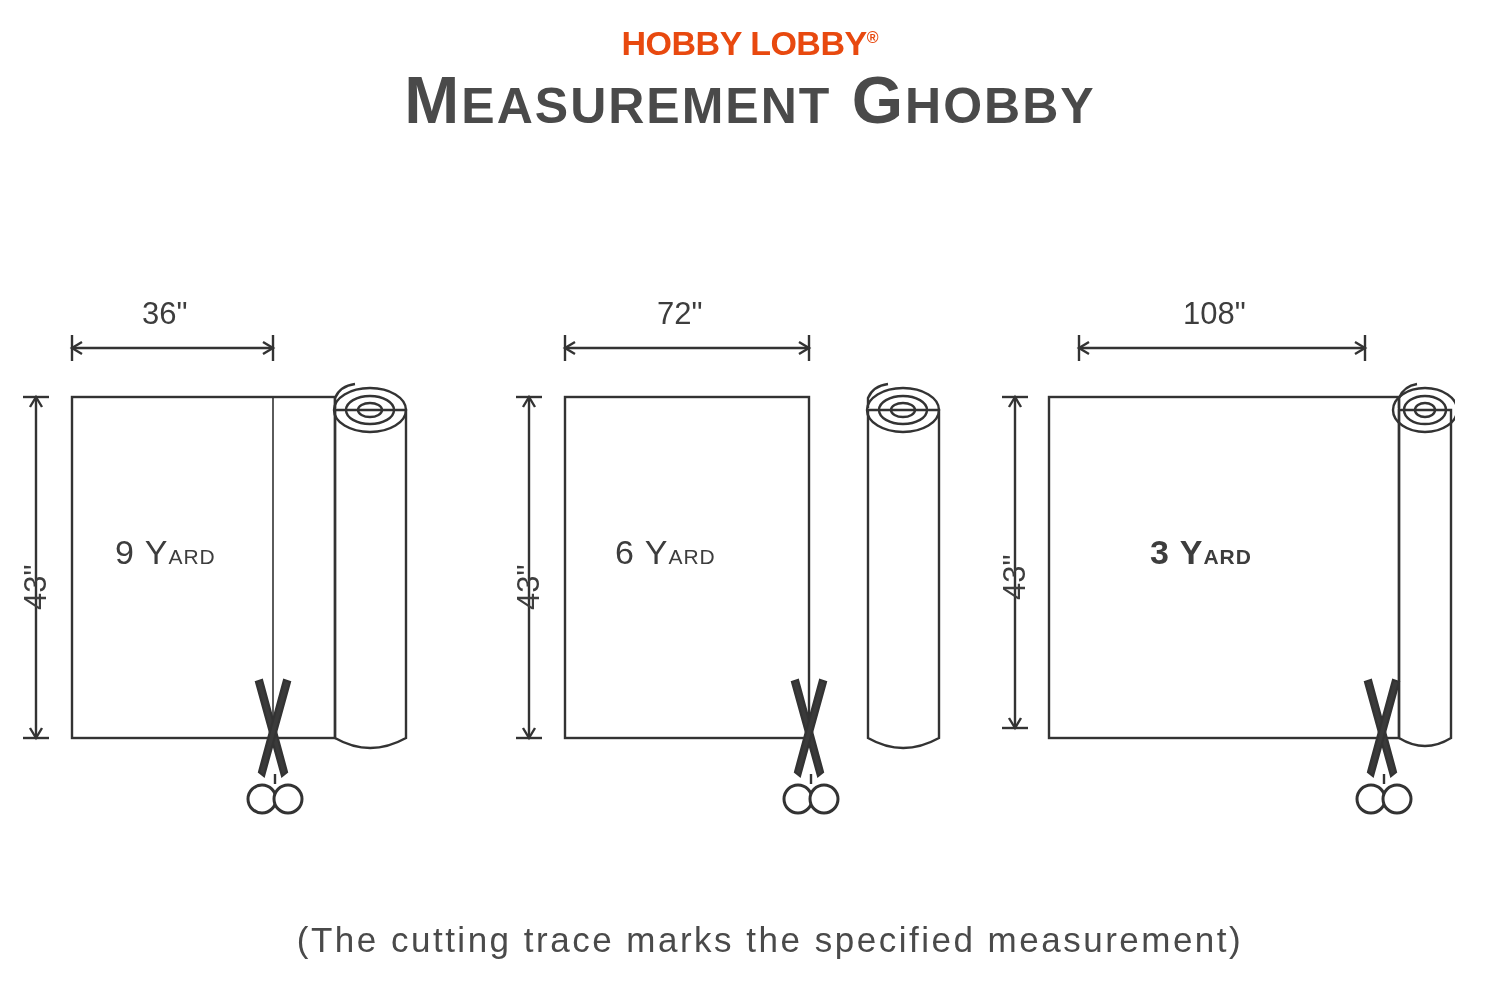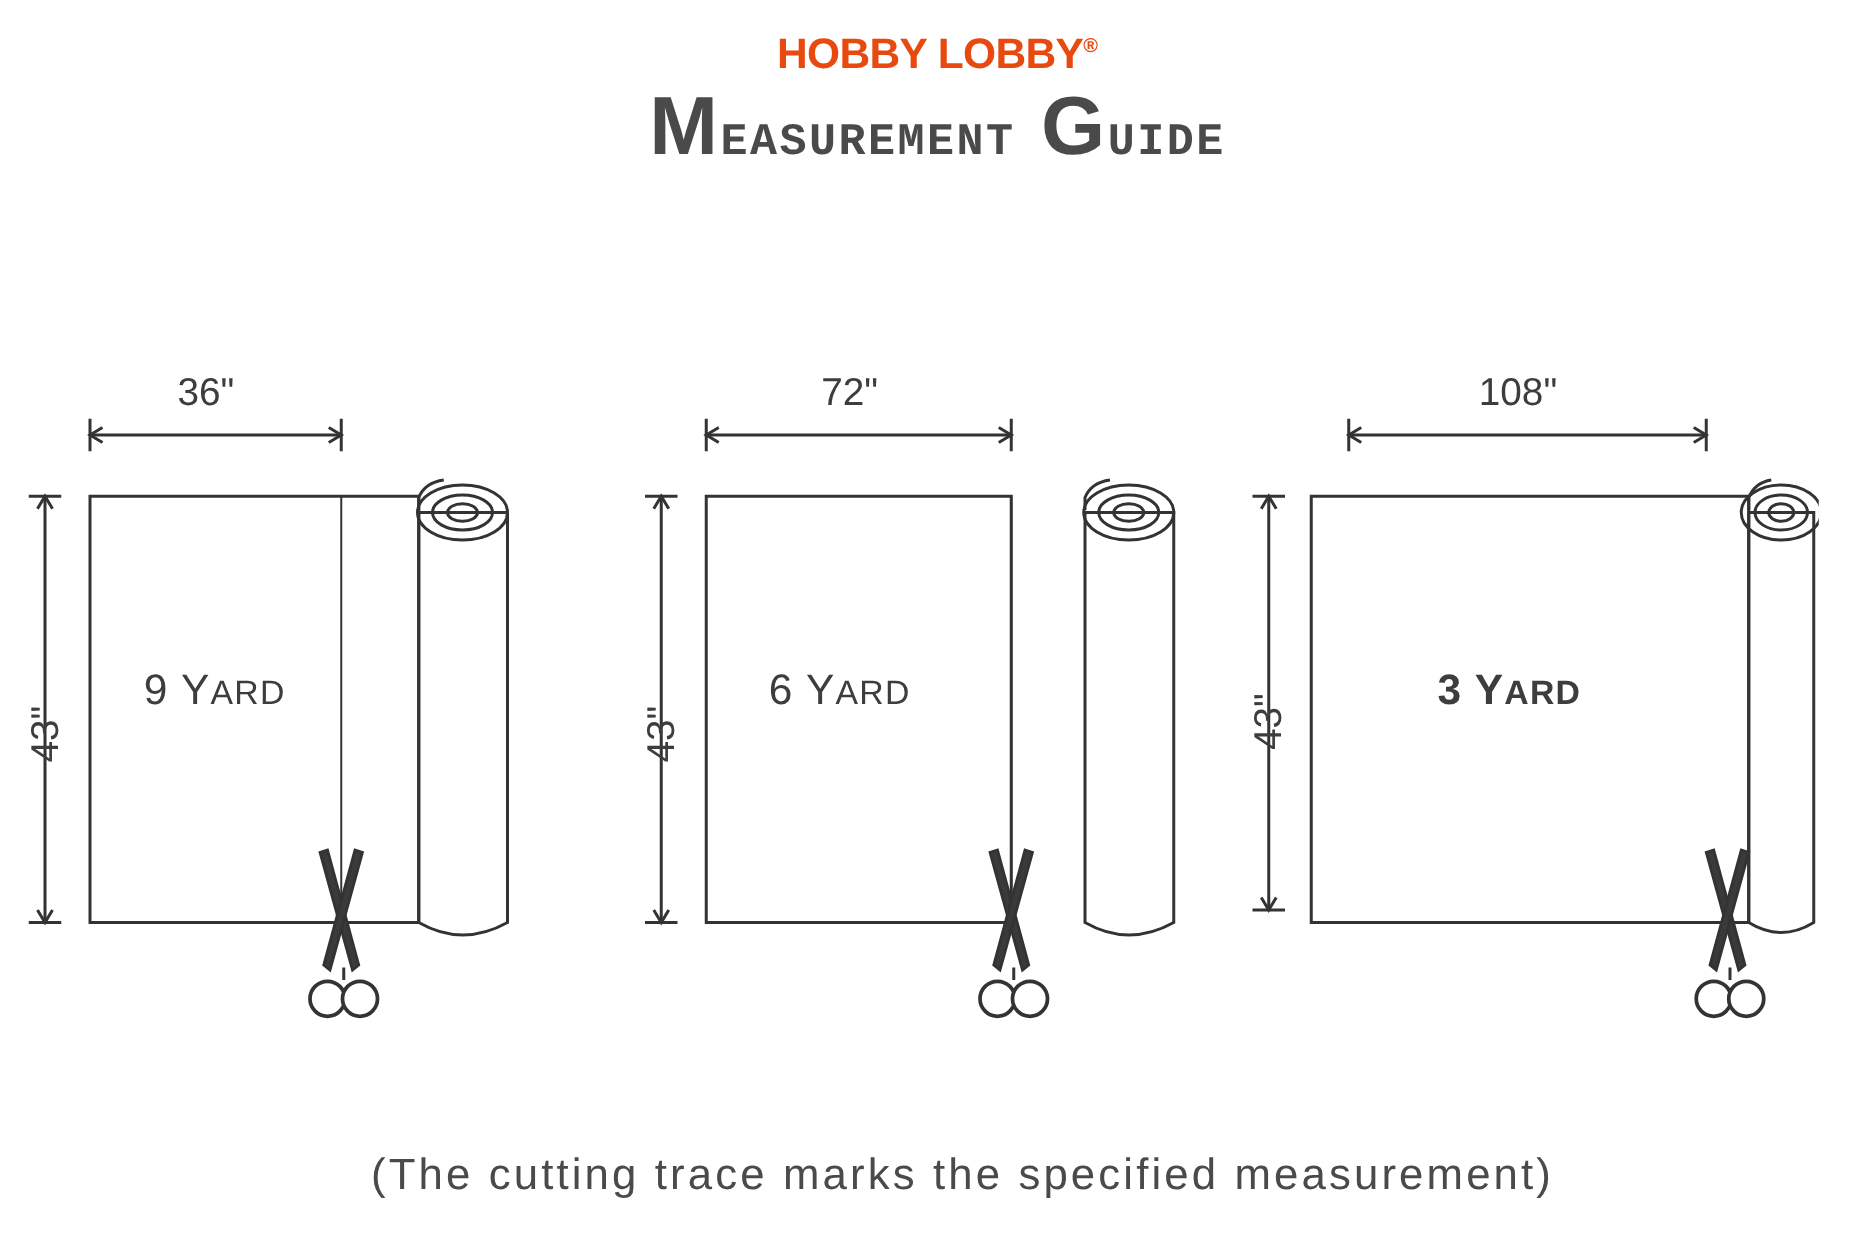--- a/index.html
+++ b/index.html
@@ -41,22 +41,21 @@
     left: 0;
     width: 1500px;
     text-align: center;
     font-family: "Liberation Sans", sans-serif;
     font-weight: bold;
     font-size: 66px;
     letter-spacing: 2px;
     color: #4a4a4a;
   }
   .page-title .sc {
-    font-size: 36px;
-    font-family: Liberation Mono, monospace;
+    font-size: 50px;
   }
 
   .diagram-area {
     position: absolute;
     top: 280px;
     left: 0;
     width: 1500px;
     height: 580px;
   }
 
@@ -71,21 +70,21 @@
   .panel-3 { left: 985px; }
 
   .yard-label {
     position: absolute;
     font-family: "Liberation Sans", sans-serif;
     font-size: 34px;
     color: #3d3d3d;
     letter-spacing: 1px;
     white-space: nowrap;
   }
-  .yard-label .sc { font-size: 27px; }
+  .yard-label .sc { font-size: 21px; }
 
   .top-dim-label {
     position: absolute;
     font-family: "Liberation Sans", sans-serif;
     font-size: 31px;
     color: #3d3d3d;
     white-space: nowrap;
   }
 
   .side-dim-label {
@@ -115,21 +114,21 @@
 </style>
 </head>
 <body>
 
 <div class="brand">
   <span>HOBBY LOBBY</span><span class="dot">®</span>
 </div>
 
 <div class="page-title">
   <span>M</span><span class="sc">EASUREMENT</span>
-  <span>G</span><span class="sc">UIDE</span>
+  <span>G</span><span class="sc">HOBBY</span>
 </div>
 
 <div class="diagram-area">
 
   <div class="panel panel-1">
     <svg width="470" height="580" viewBox="0 0 470 580">
       <g fill="none" stroke="#333333" stroke-width="2.4">
 
         <line x1="62" y1="68" x2="263" y2="68"></line>
         <line x1="62" y1="55" x2="62" y2="81"></line>

